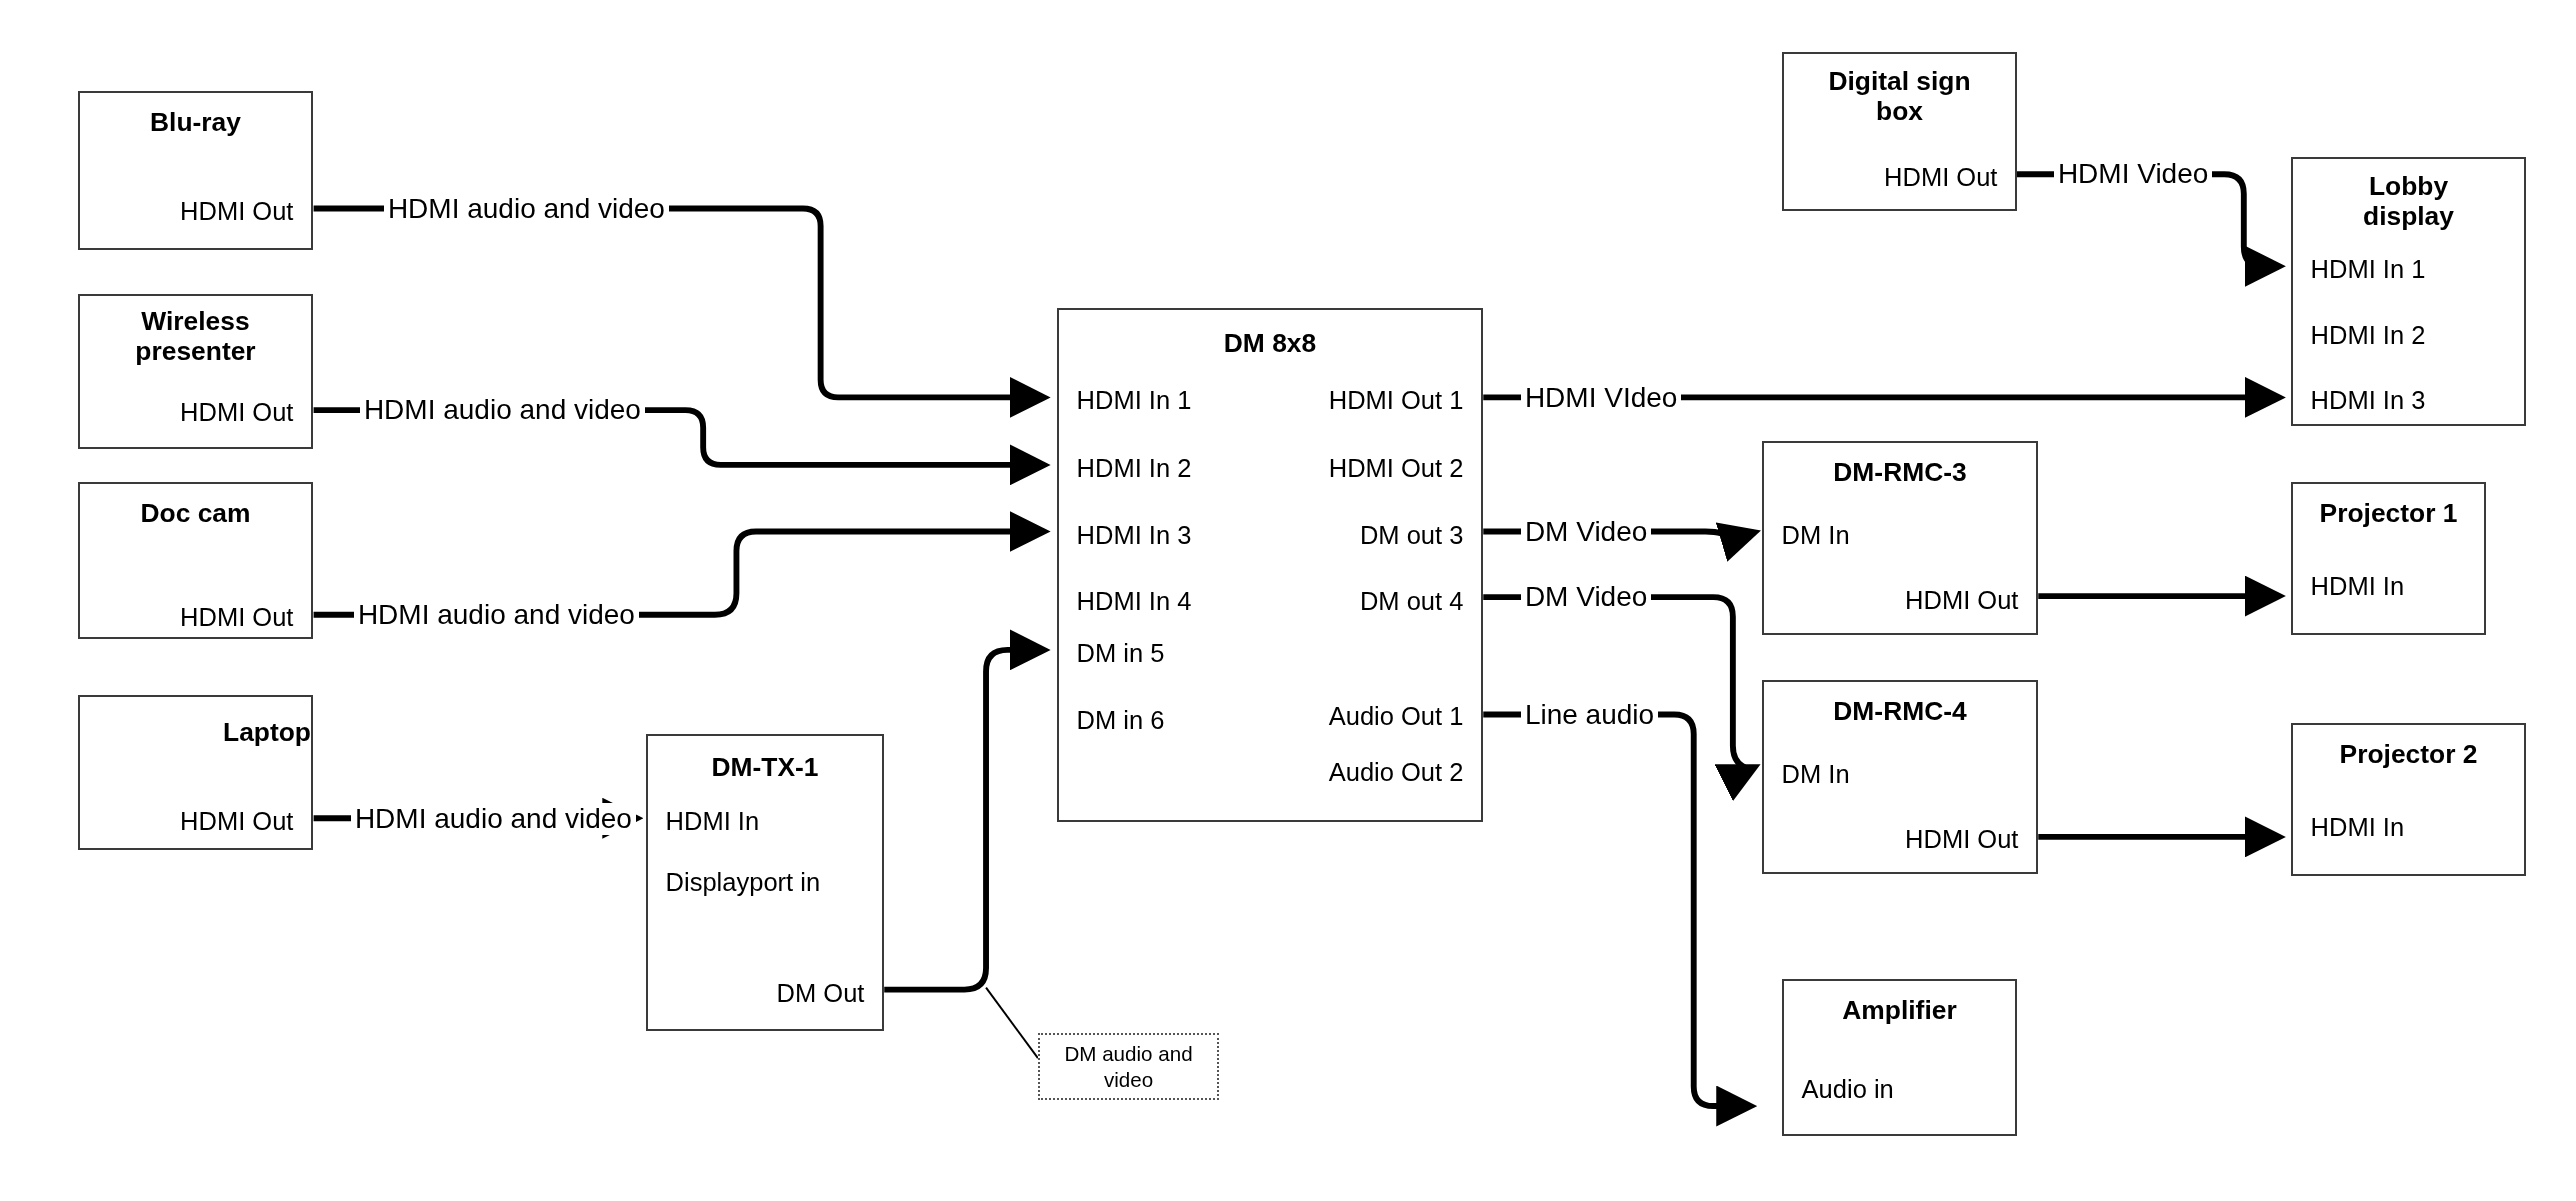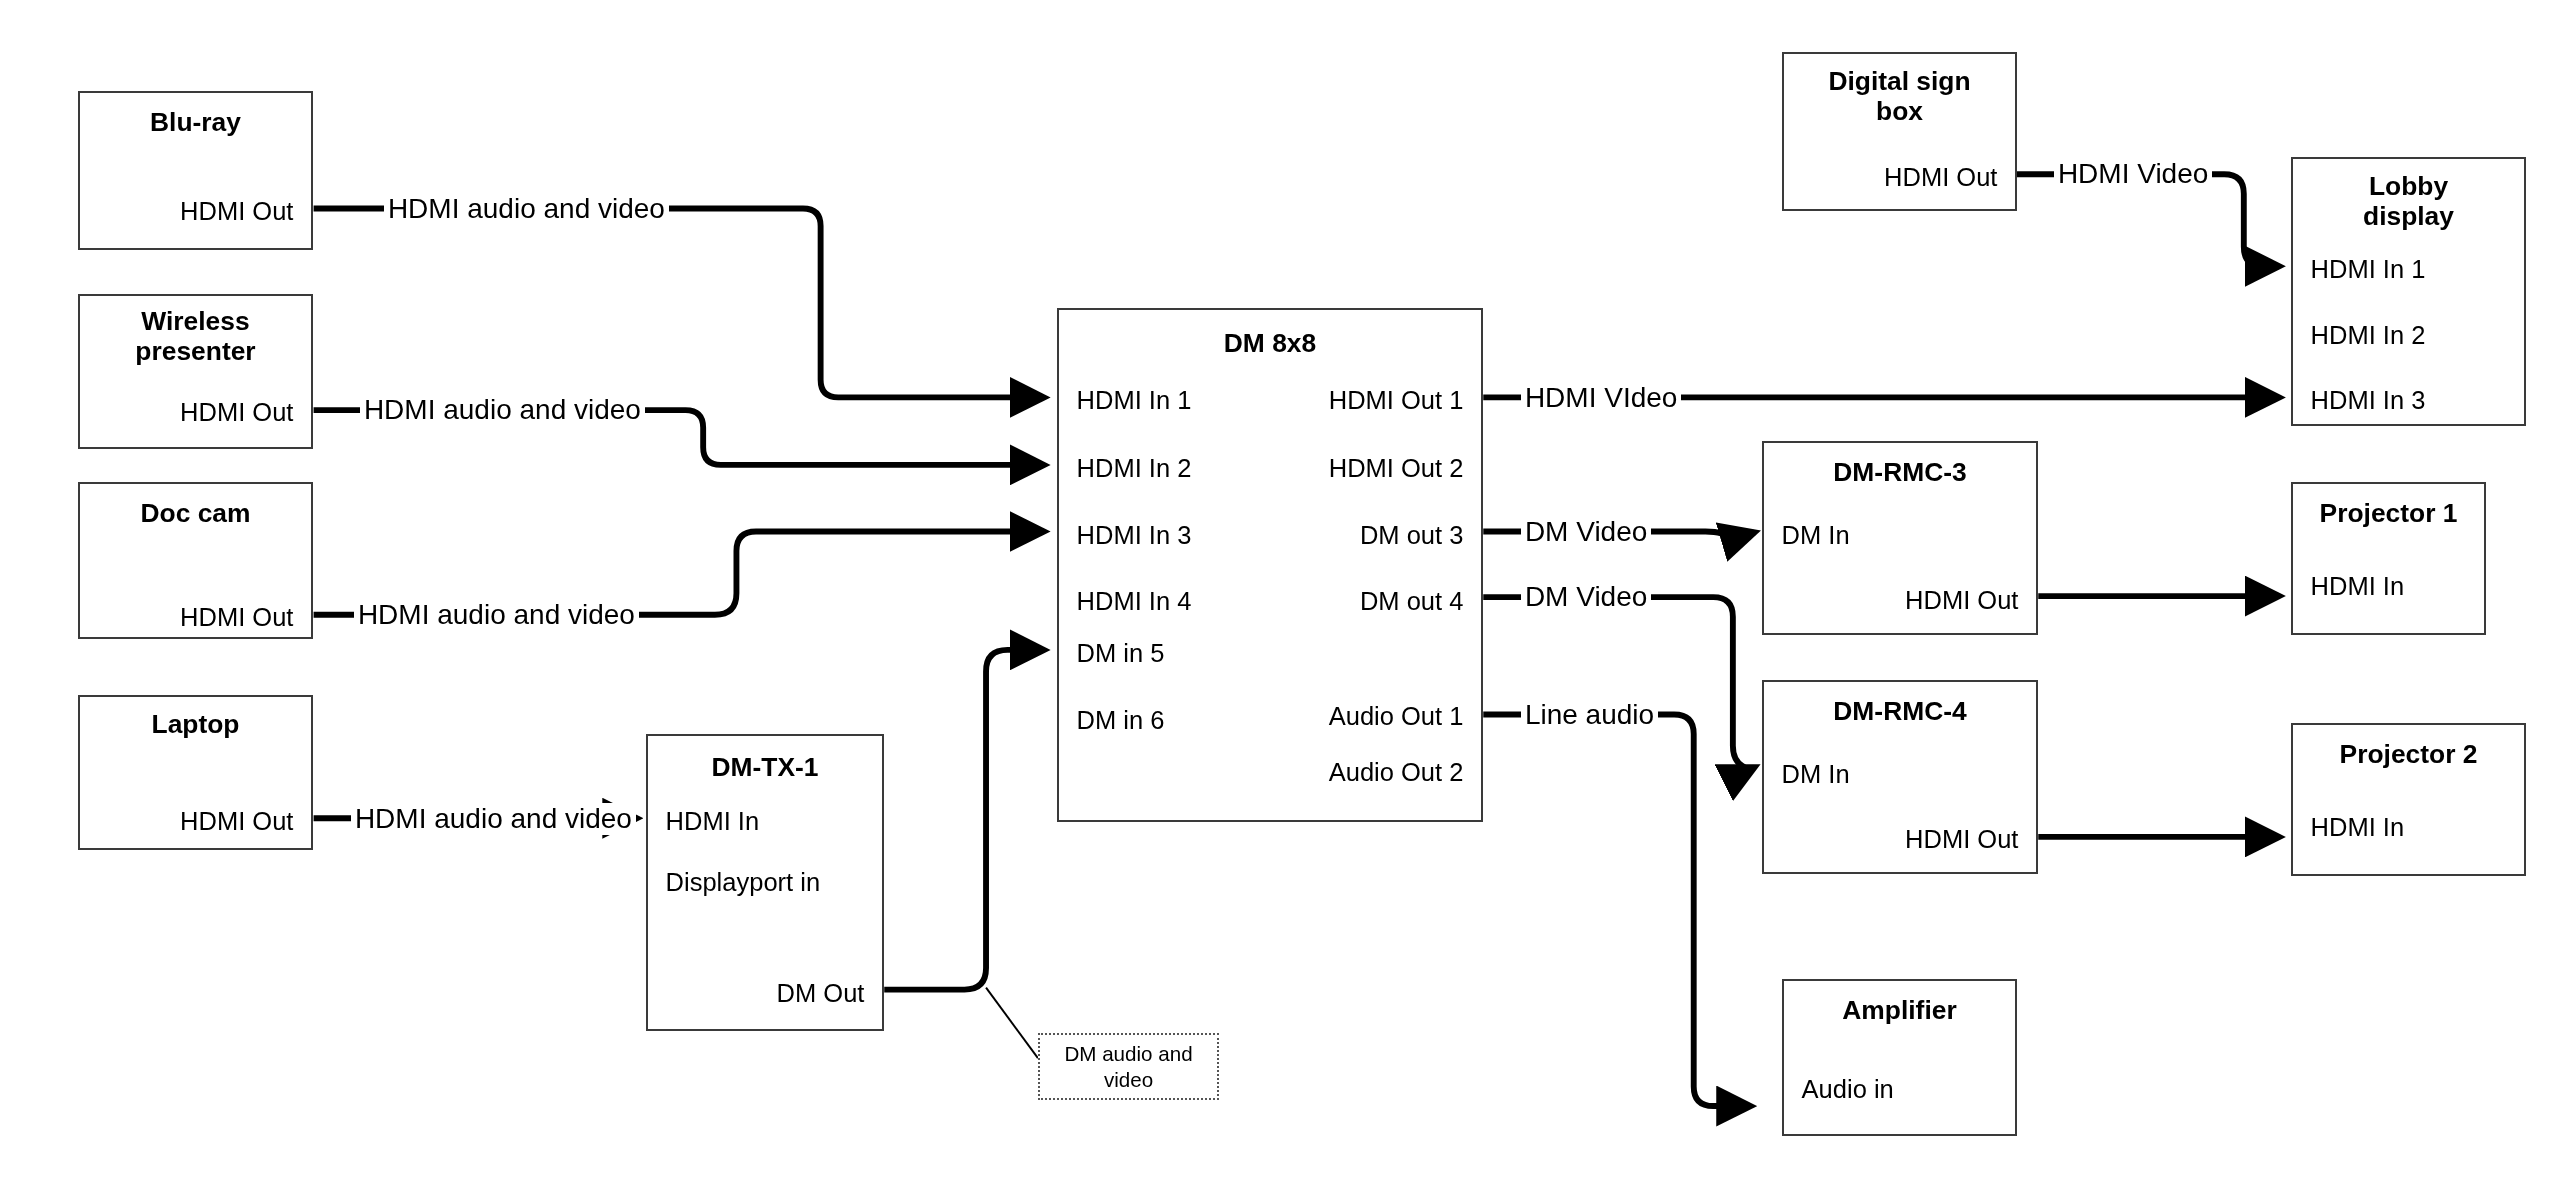--- a/index.html
+++ b/index.html
@@ -137,21 +137,21 @@
     <div class="node-title" style="top:40px;text-align:center;">presenter</div>
     <div class="port port-right" style="top:102px;">HDMI Out</div>
   </div>
 
   <div class="node-box" style="left:78px; top:482px; width:235px; height:157px;">
     <div class="node-title" style="top:13.7px;">Doc cam</div>
     <div class="port port-right" style="top:119px;">HDMI Out</div>
   </div>
 
   <div class="node-box" style="left:78px; top:695px; width:235px; height:155px;">
-    <div class="node-title" style="top:12px;">Laptop</div>
+    <div class="node-title" style="top:20px;text-align:right;">Laptop</div>
     <div class="port port-right" style="top:110px;">HDMI Out</div>
   </div>
 
   <div class="node-box" style="left:646px; top:734px; width:238px; height:297px;">
     <div class="node-title" style="top:15.7px;">DM-TX-1</div>
     <div class="port port-left" style="top:71px;">HDMI In</div>
     <div class="port port-left" style="top:132px;">Displayport in</div>
     <div class="port port-right" style="top:243px;">DM Out</div>
   </div>
 

